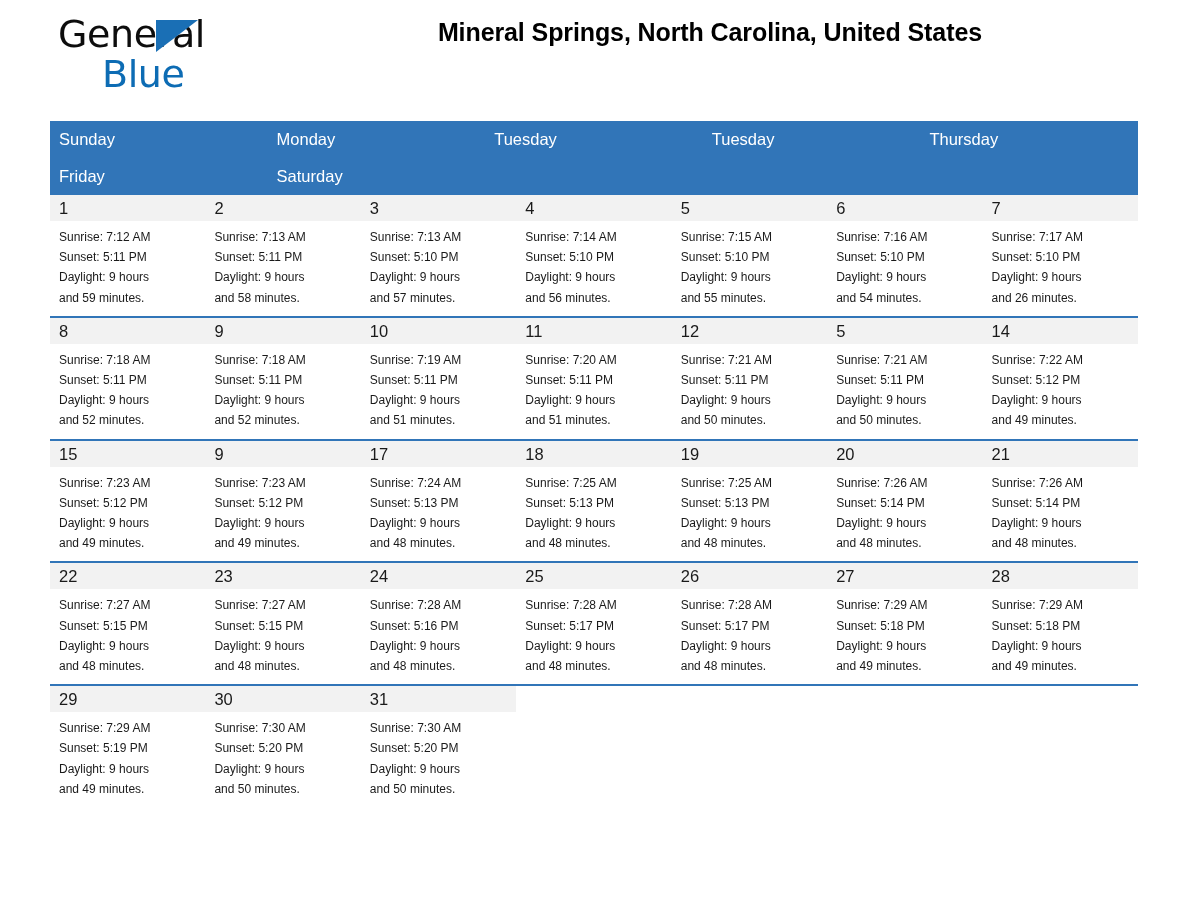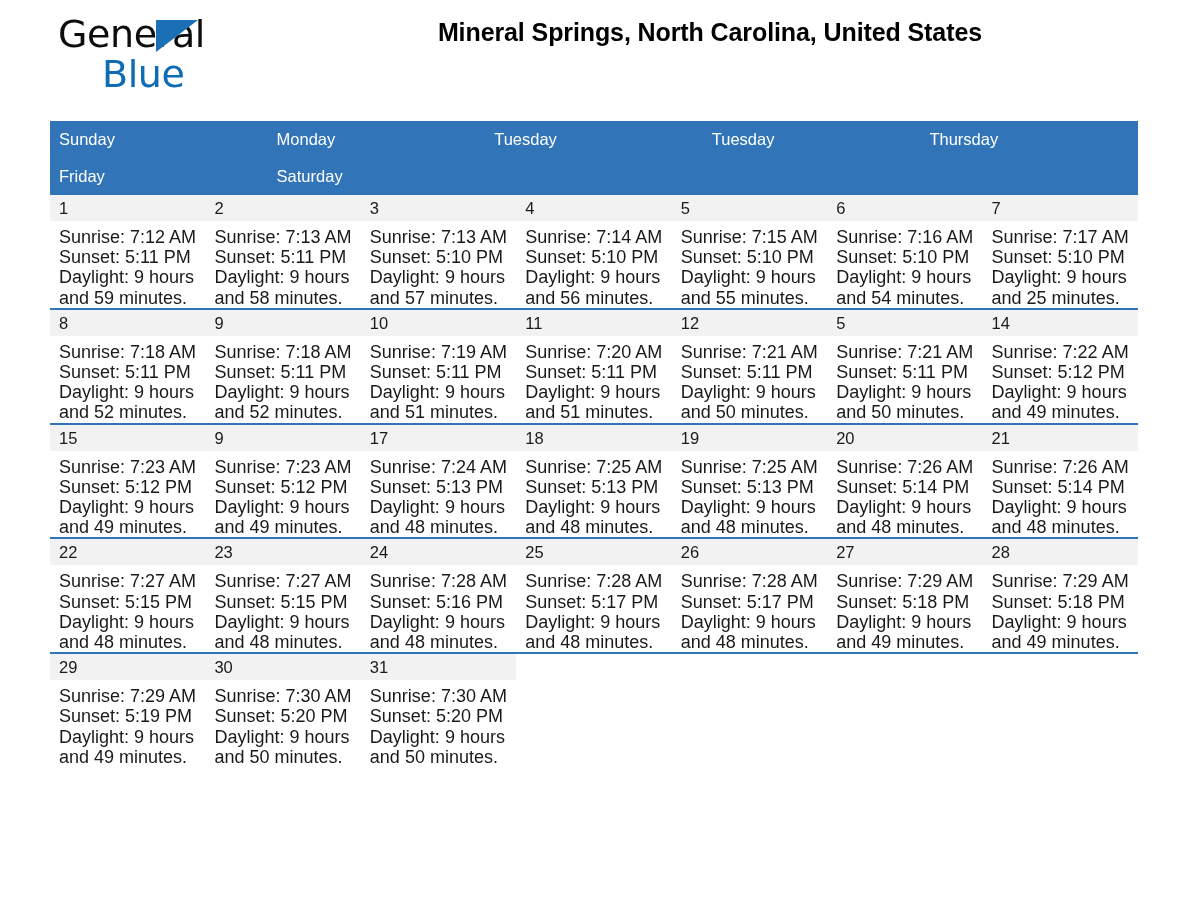--- a/index.html
+++ b/index.html
@@ -125,22 +125,22 @@
     height: 26px;
   }
   .daynum {
     font-size: 16.5px;
     line-height: 26px;
     padding-left: 9px;
     color: #1a1a1a;
     display: block;
   }
   .day-info {
-    padding: 6px 6px 0 9px;
-    font-size: 18px;
+    padding: 6px 6px 8px 9px;
+    font-size: 12px;
     line-height: 20.2px;
     color: #1a1a1a;
     white-space: nowrap;
   }
   .day-info .ln { display: block; }
 </style>
 </head>
 <body>
 
 <div class="page">
@@ -241,21 +241,21 @@
             </div>
           </div>
           <div class="day-cell">
             <div class="daynum-band">
               <span class="daynum">7</span>
             </div>
             <div class="day-info">
               <span class="ln">Sunrise: 7:17 AM</span>
               <span class="ln">Sunset: 5:10 PM</span>
               <span class="ln">Daylight: 9 hours</span>
-              <span class="ln">and 25 minutes.</span>
+              <span class="ln">and 26 minutes.</span>
             </div>
           </div>
         </div>
         <div class="week">
           <div class="day-cell">
             <div class="daynum-band">
               <span class="daynum">8</span>
             </div>
             <div class="day-info">
               <span class="ln">Sunrise: 7:18 AM</span>

